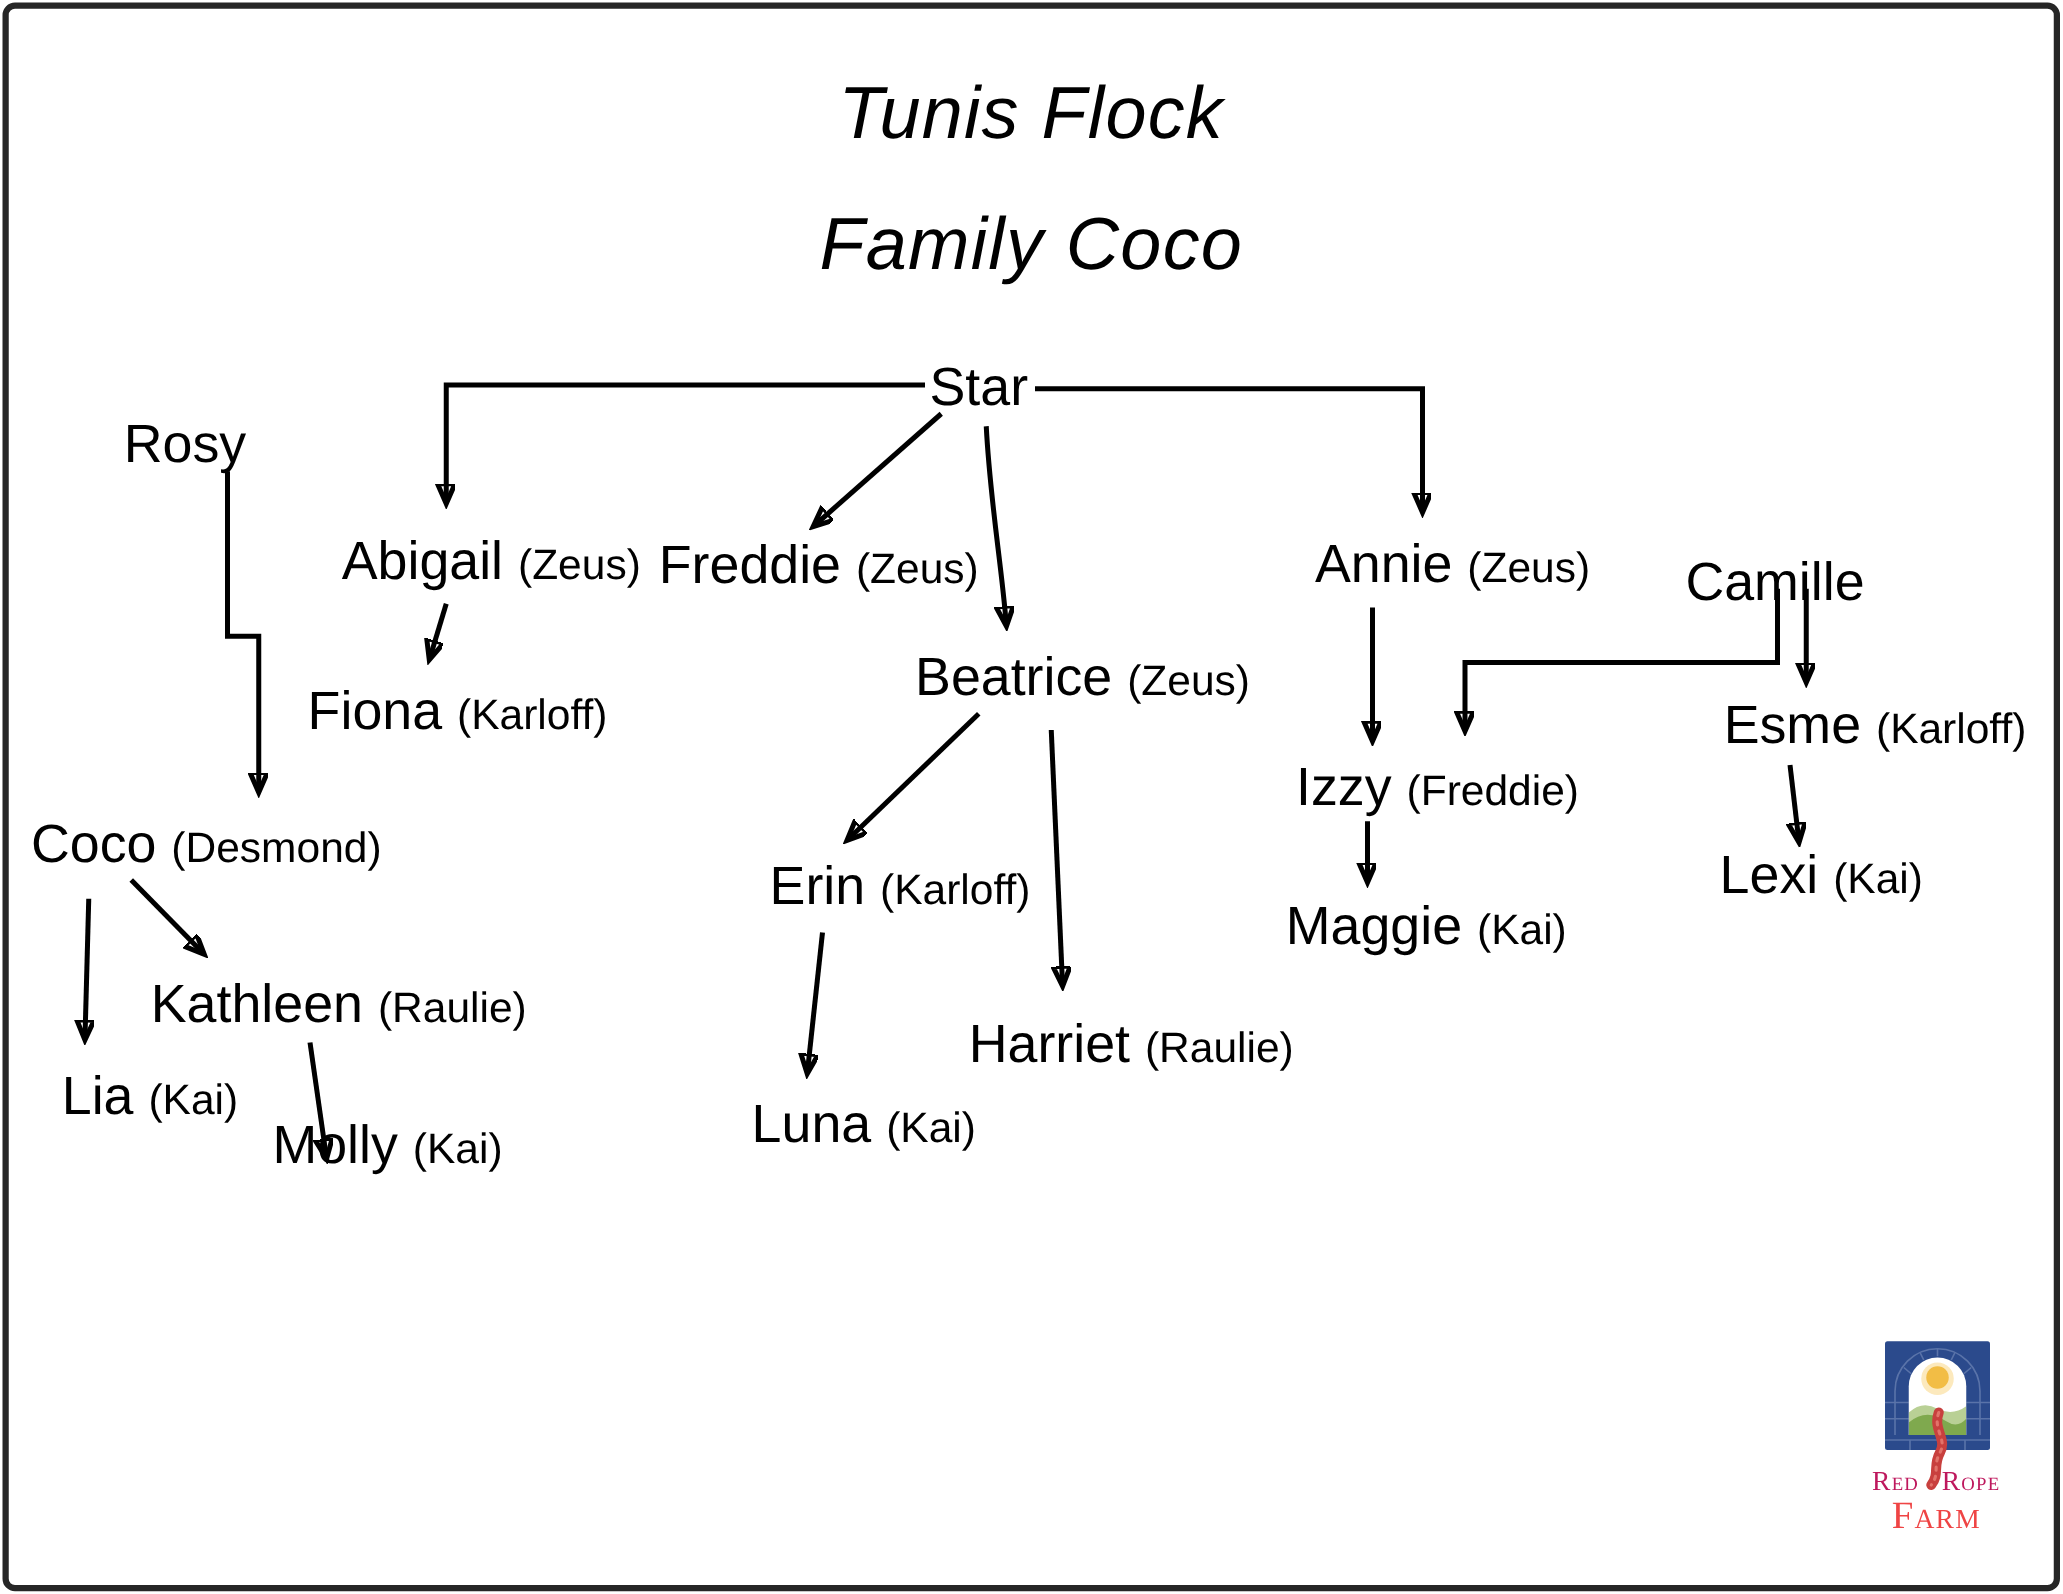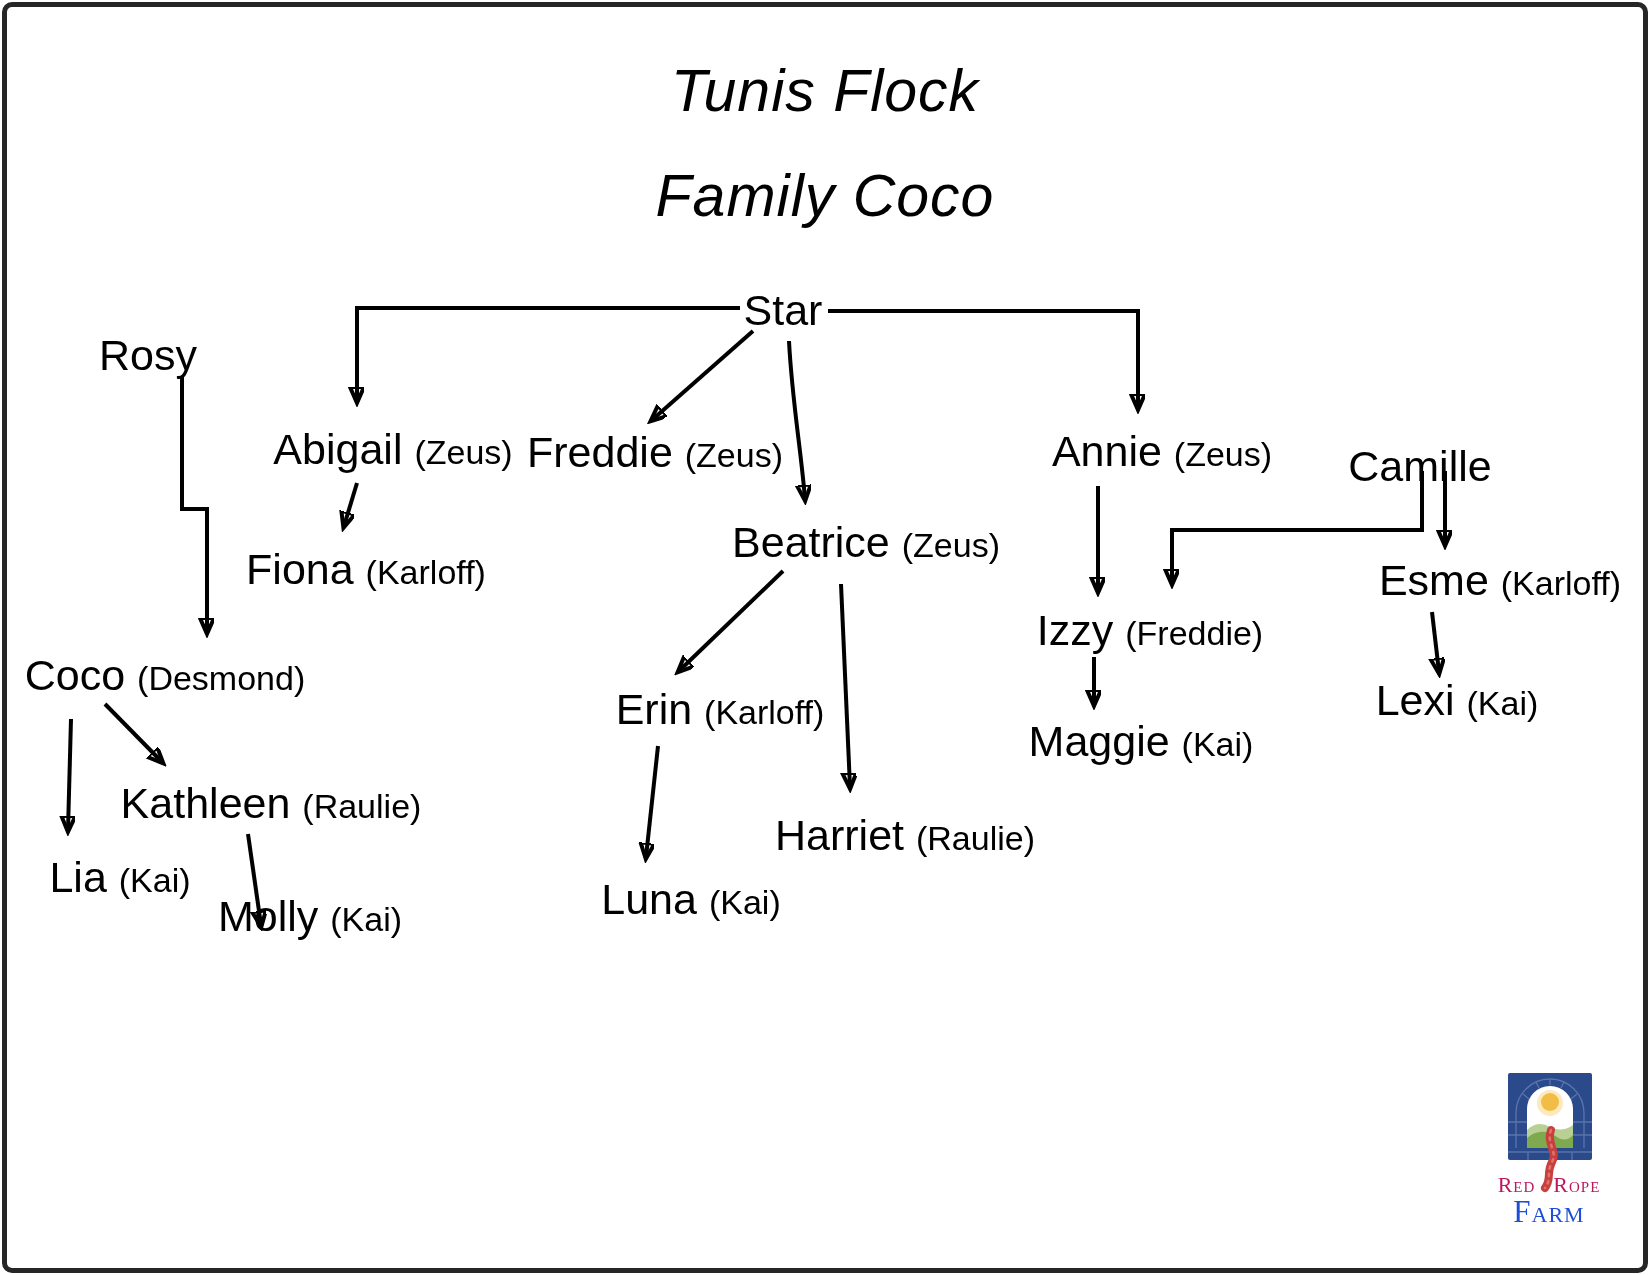--- a/index.html
+++ b/index.html
@@ -48,21 +48,21 @@
     font-family:"Liberation Serif", serif;
     font-variant:small-caps;
     font-size:22px; line-height:22px;
     color:#be185d; letter-spacing:1px;
   }
   .logo-line2 {
     position:absolute; top:130px; left:0; width:100%;
     text-align:center;
     font-family:"Liberation Serif", serif;
     font-size:31px; line-height:32px;
-    color:#1d4ed8; letter-spacing:1px;
+    color:#ef4444; letter-spacing:1px;
   }
 </style>
 </head>
 <body>
 
 <div class="frame"></div>
 
 <div class="node title" style="left:825px; top:91px;">Tunis Flock</div>
 <div class="node title" style="left:825px; top:196px;">Family Coco</div>
 

